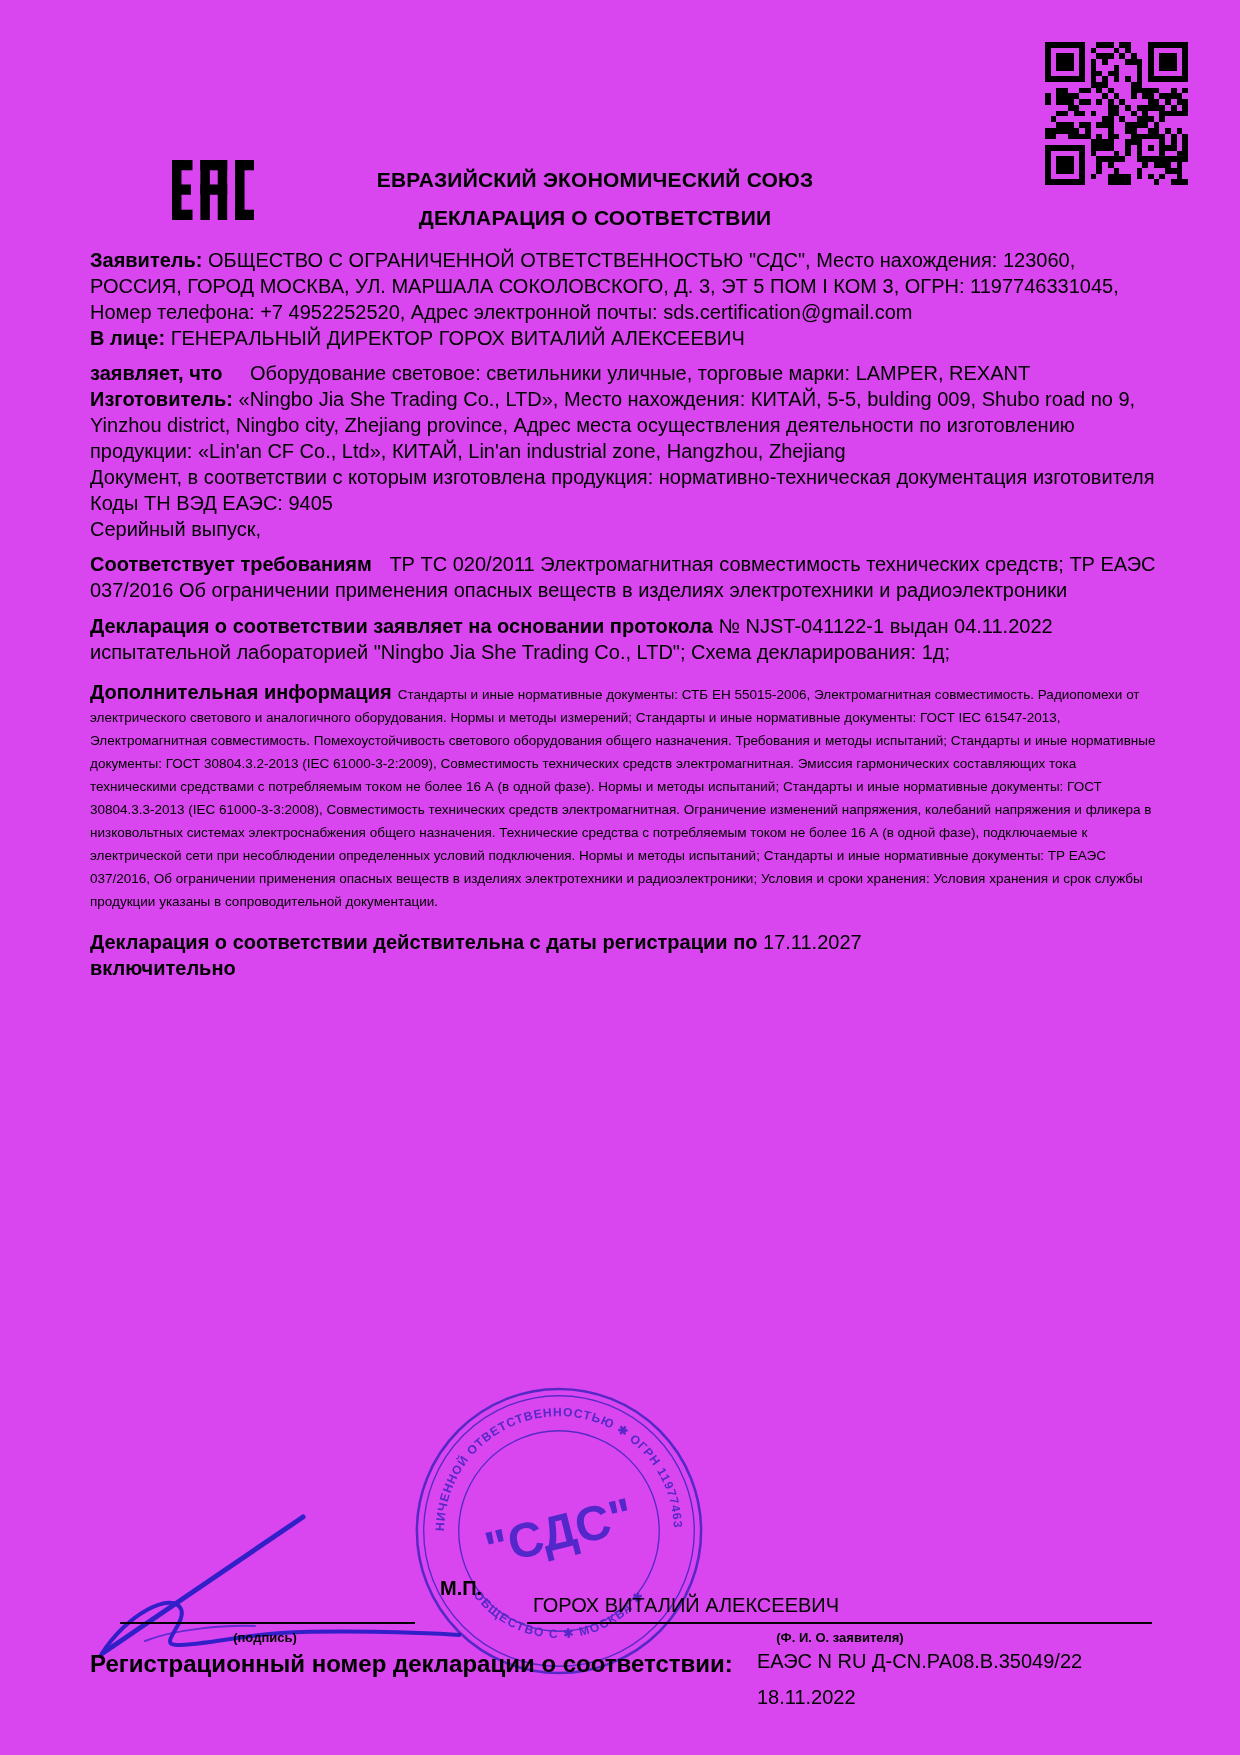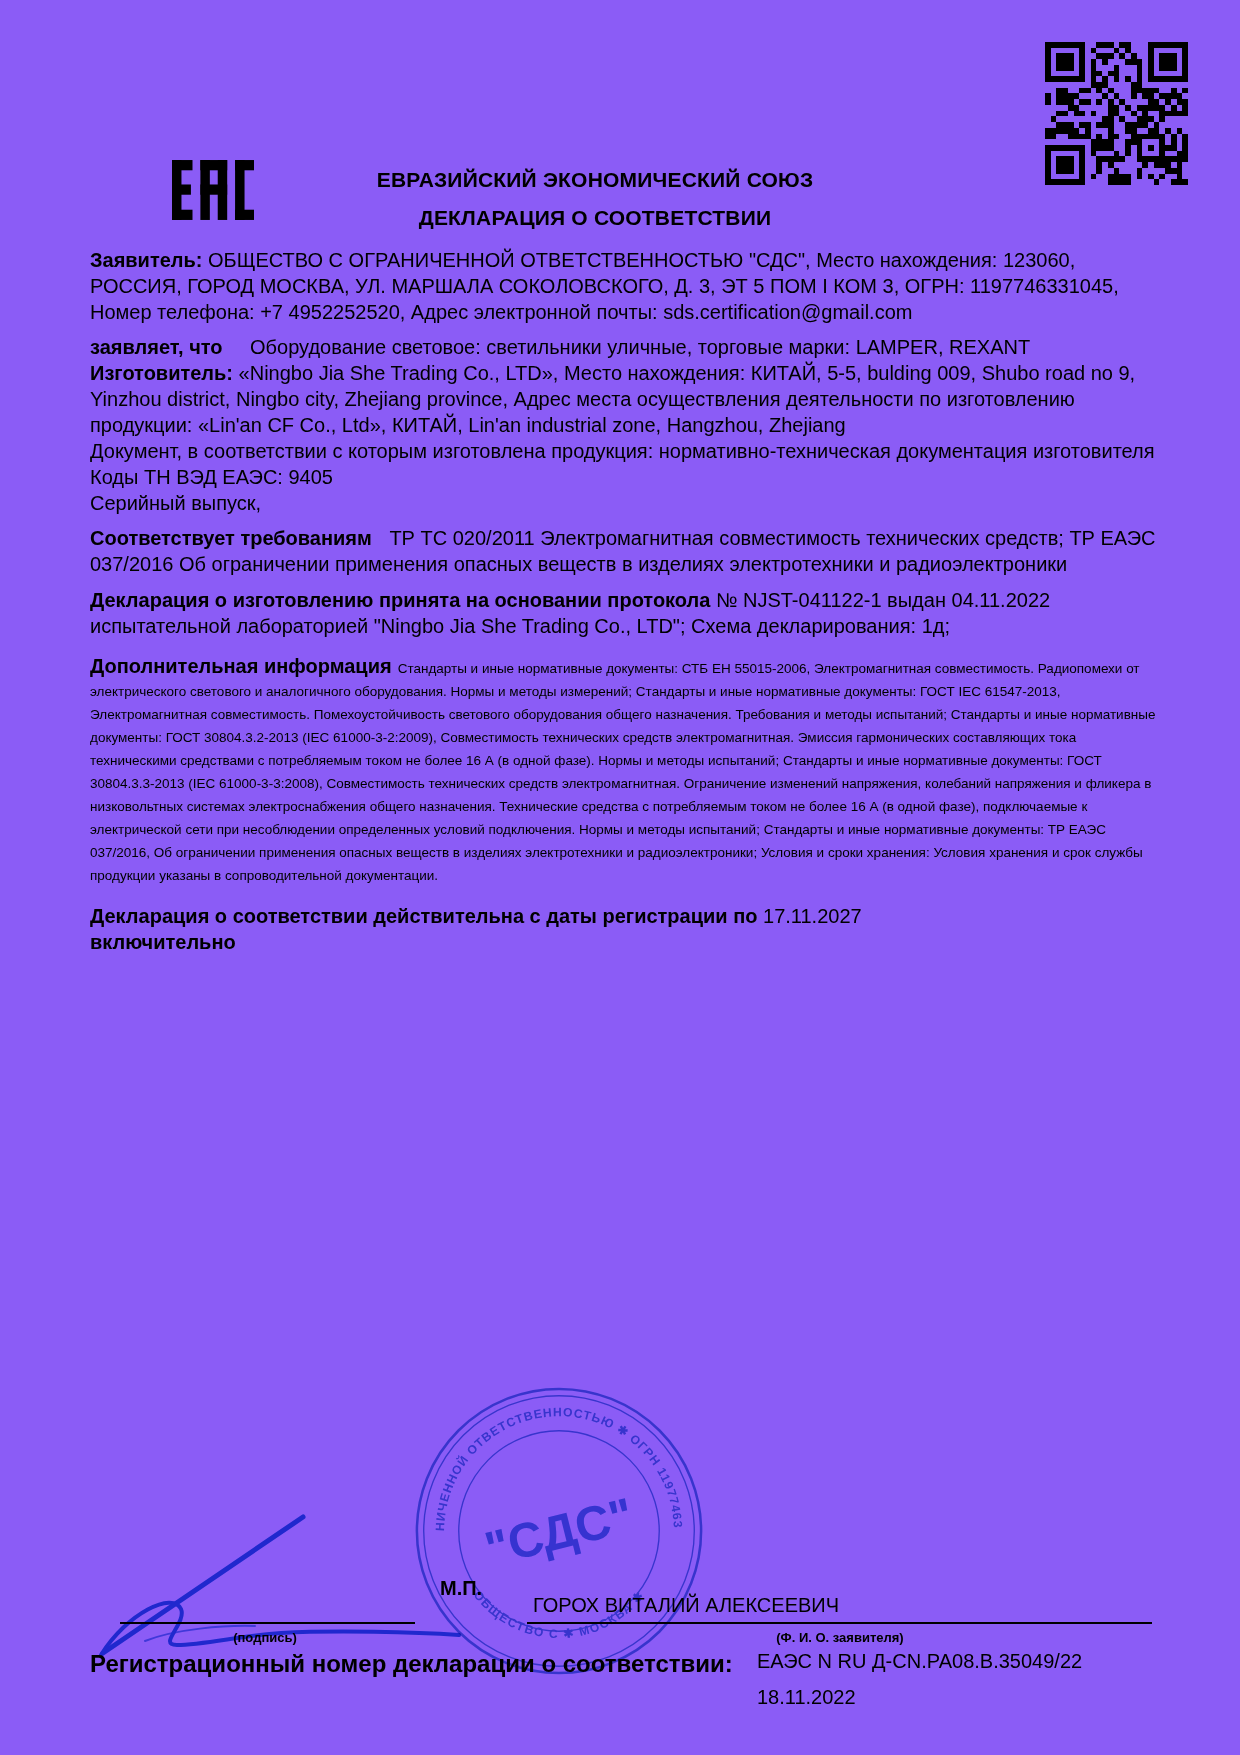--- a/index.html
+++ b/index.html
@@ -1,16 +1,16 @@
 <!DOCTYPE html>
 <html><head>
 <meta charset="utf-8">
 <style>
   html,body{margin:0;padding:0;background:#fff;}
-  .page{position:relative;width:1240px;height:1755px;background:#8b5cf6;
+  .page{position:relative;width:1240px;height:1755px;background:#d946ef;
         font-family:"Liberation Sans",sans-serif;color:#000;overflow:hidden;}
 
   
   .eac-logo{position:absolute;left:172px;top:153px;}
   .titles{position:absolute;left:90px;top:168px;width:1010px;text-align:center;}
   .title-line{font-weight:bold;font-size:21px;letter-spacing:.2px;}
   .title-line + .title-line{margin-top:14px;}
   .qr{position:absolute;left:1045px;top:42px;width:143px;height:143px;}
 
   
@@ -403,37 +403,41 @@
         <rect x="22" y="24" width="1" height="1" fill="#000"></rect>
         <rect x="23" y="24" width="1" height="1" fill="#000"></rect>
         <rect x="24" y="24" width="1" height="1" fill="#000"></rect>
       </svg></div>
 
   <div class="content">
     <p class="para">
       <b class="lead">Заявитель:</b>
       <span>ОБЩЕСТВО С ОГРАНИЧЕННОЙ ОТВЕТСТВЕННОСТЬЮ "СДС", Место нахождения: 123060, РОССИЯ, ГОРОД МОСКВА, УЛ. МАРШАЛА СОКОЛОВСКОГО, Д. 3, ЭТ 5 ПОМ I КОМ 3, ОГРН: 1197746331045, Номер телефона: +7 4952252520, Адрес электронной почты: sds.certification@gmail.com</span>
     </p>
+    <p class="para">
+      <b class="lead">В лице:</b>
+      <span>ГЕНЕРАЛЬНЫЙ ДИРЕКТОР ГОРОХ ВИТАЛИЙ АЛЕКСЕЕВИЧ</span>
+    </p>
     <p class="para mt9">
       <b class="lead lead-gap">заявляет, что</b>
       <span>Оборудование световое: светильники уличные, торговые марки: LAMPER, REXANT</span>
     </p>
     <p class="para">
       <b class="lead">Изготовитель:</b>
       <span>«Ningbo Jia She Trading Co., LTD», Место нахождения: КИТАЙ, 5-5, bulding 009, Shubo road no 9, Yinzhou district, Ningbo city, Zhejiang province, Адрес места осуществления деятельности по изготовлению продукции: «Lin'an CF Co., Ltd», КИТАЙ, Lin'an industrial zone, Hangzhou, Zhejiang</span>
     </p>
     <p class="para">Документ, в соответствии с которым изготовлена продукция: нормативно-техническая документация изготовителя</p>
     <p class="para">Коды ТН ВЭД ЕАЭС: 9405</p>
     <p class="para">Серийный выпуск,</p>
     <p class="para mt9">
       <b class="lead lead-gap2">Соответствует требованиям</b>
       <span>ТР ТС 020/2011 Электромагнитная совместимость технических средств; ТР ЕАЭС 037/2016 Об ограничении применения опасных веществ в изделиях электротехники и радиоэлектроники</span>
     </p>
     <p class="para mt10">
-      <b class="lead">Декларация о изготовлению принята на основании протокола</b>
+      <b class="lead">Декларация о соответствии заявляет на основании протокола</b>
       <span>№ NJST-041122-1 выдан 04.11.2022  испытательной лабораторией "Ningbo Jia She Trading Co., LTD"; Схема декларирования: 1д;</span>
     </p>
     <p class="para mt16 small-text p-additional">
       <b class="lead">Дополнительная информация</b><span>Стандарты и иные нормативные документы: СТБ ЕН 55015-2006, Электромагнитная совместимость. Радиопомехи от электрического светового и аналогичного оборудования. Нормы и методы измерений; Стандарты и иные нормативные документы: ГОСТ IEC 61547-2013, Электромагнитная совместимость. Помехоустойчивость светового оборудования общего назначения. Требования и методы испытаний; Стандарты и иные нормативные документы: ГОСТ 30804.3.2-2013 (IEC 61000-3-2:2009), Совместимость технических средств электромагнитная. Эмиссия гармонических составляющих тока техническими средствами с потребляемым током не более 16 А (в одной фазе). Нормы и методы испытаний; Стандарты и иные нормативные документы: ГОСТ 30804.3.3-2013 (IEC 61000-3-3:2008), Совместимость технических средств электромагнитная. Ограничение изменений напряжения, колебаний напряжения и фликера в низковольтных системах электроснабжения общего назначения. Технические средства с потребляемым током не более 16 А (в одной фазе), подключаемые к электрической сети при несоблюдении определенных условий подключения. Нормы и методы испытаний; Стандарты и иные нормативные документы: ТР ЕАЭС 037/2016, Об ограничении применения опасных веществ в изделиях электротехники и радиоэлектроники; Условия и сроки хранения: Условия хранения и срок службы продукции указаны в сопроводительной документации.</span>
     </p>
     <p class="para mt16">
       <b class="lead">Декларация о соответствии действительна с даты регистрации по</b>
       <span>17.11.2027</span>
       <br>
       <b>включительно</b>

